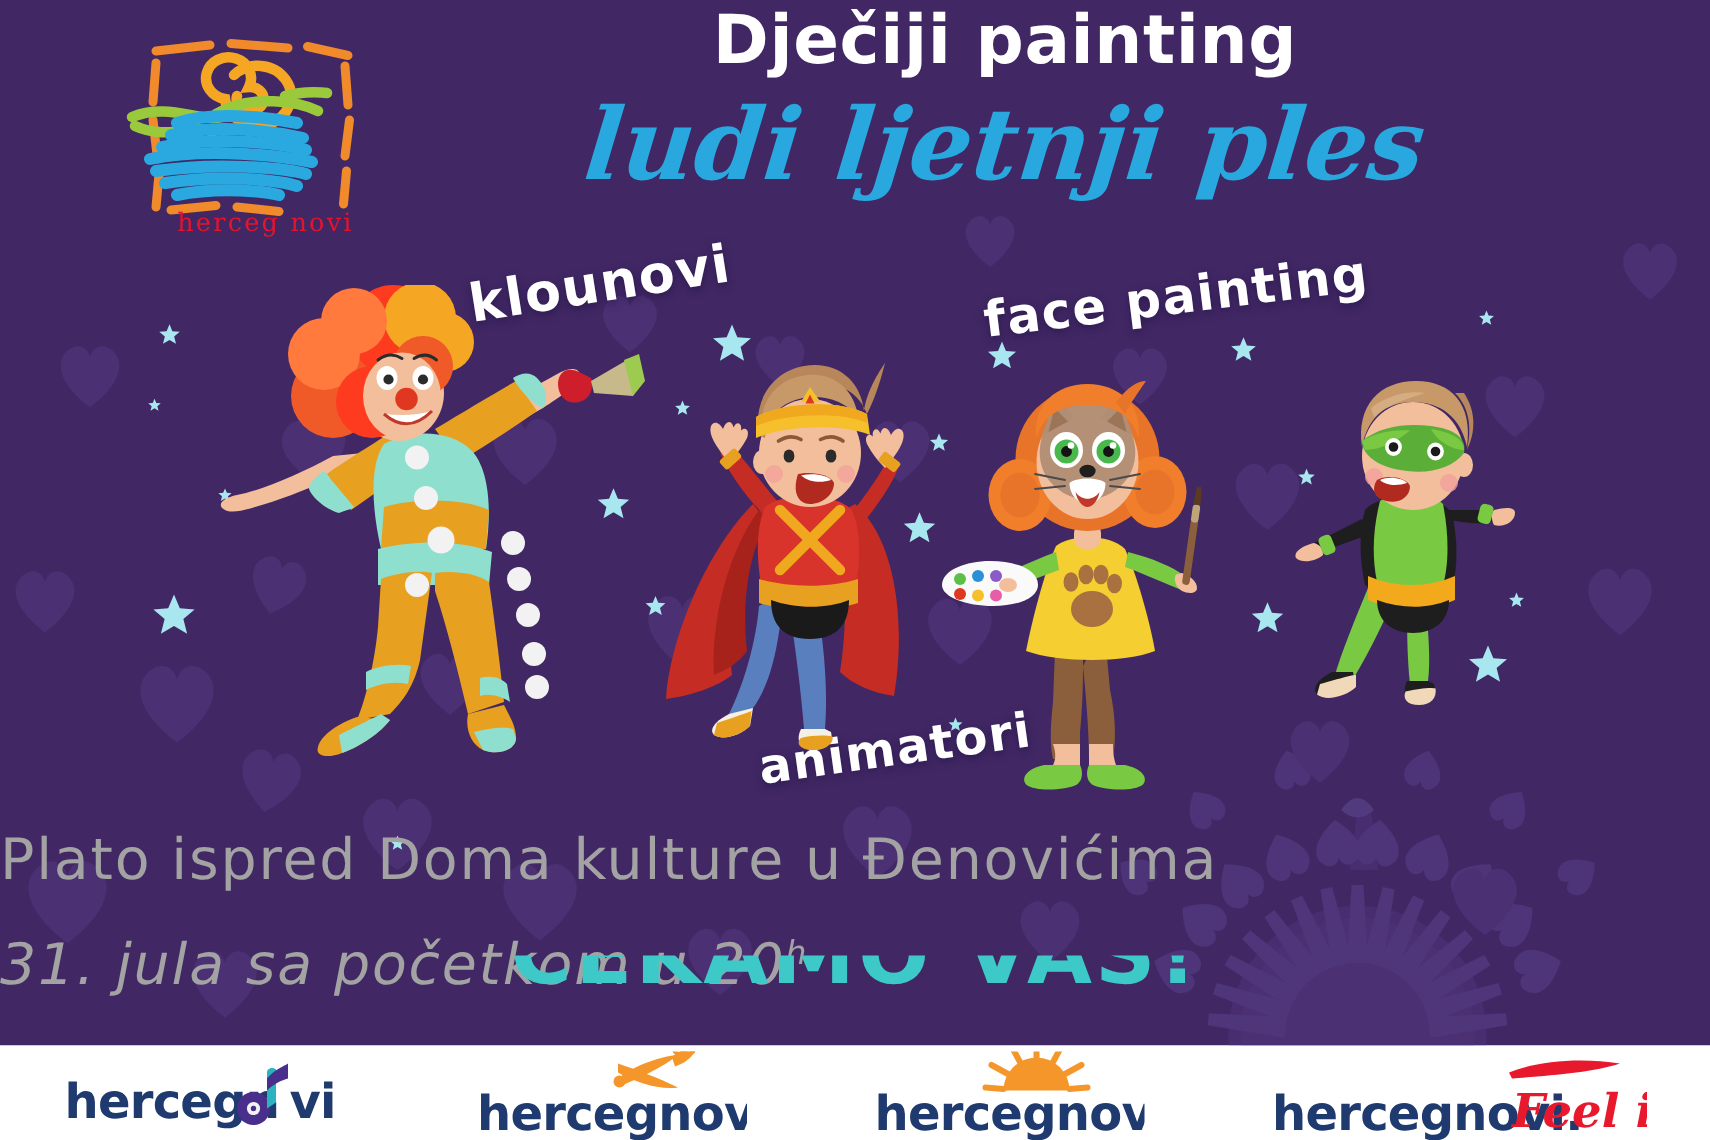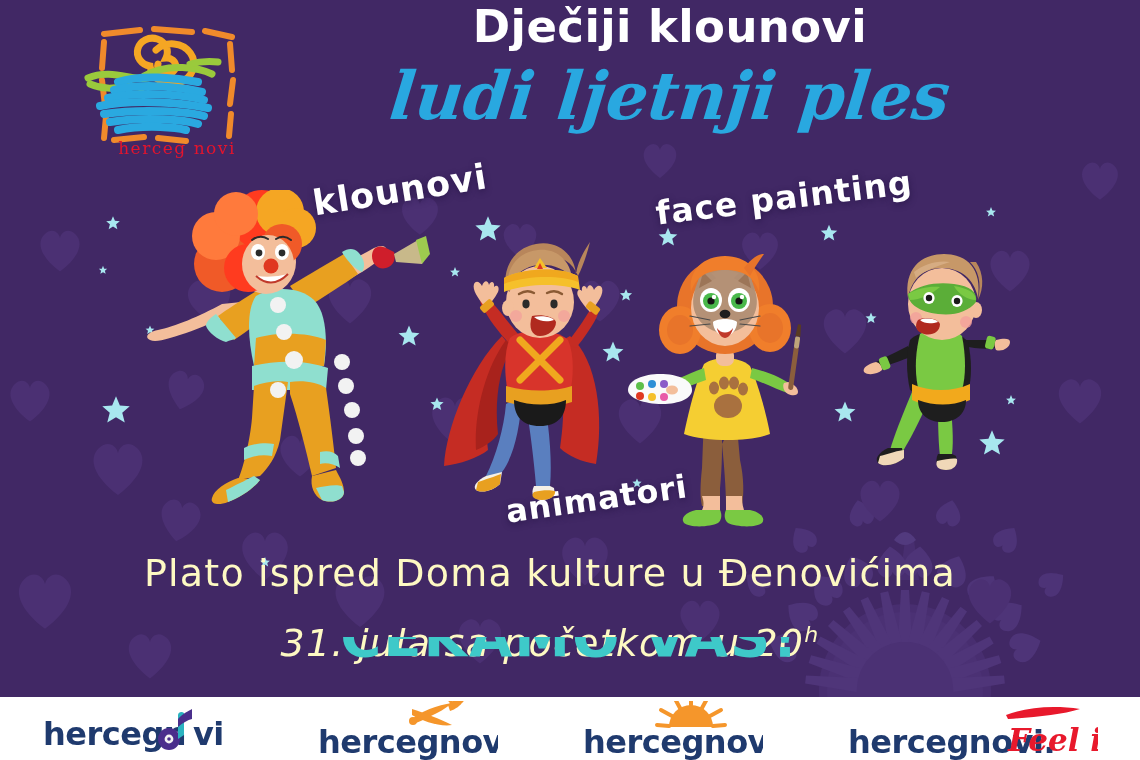--- a/index.html
+++ b/index.html
@@ -45,21 +45,21 @@
   
   .figure { position:absolute; }
   #fig-clown  { left:130px; top:190px; width:300px; height:320px; }
   #fig-prince { left:440px; top:228px; width:200px; height:282px; }
   #fig-painter{ left:618px; top:248px; width:222px; height:282px; }
   #fig-hero   { left:858px; top:242px; width:182px; height:254px; }
   .figure svg { display:block; width:100%; height:100%; }
 
   
   .info {
-    position:absolute; width:1100px; text-align:center; color:#fef9c3;
+    position:absolute; width:1100px; color:#a3a3a3;
     font-family:"DejaVu Sans", sans-serif; font-weight:normal;
     letter-spacing:1.2px;
   }
   #info-place { top:551px; font-size:38px; }
   #info-date  { top:621px; font-size:38px;font-style:italic; }
   #info-date sup { font-size:.58em; vertical-align:super; }
 
   
   #teal-strip {
     position:absolute; left:0; top:637px; width:1023px; height:24px;
@@ -319,21 +319,21 @@
           <path d="M18,86 C56,78 106,84 126,88"></path>
           <path d="M22,94 C62,88 108,92 122,96"></path>
           <path d="M28,102 C64,96 104,100 116,104"></path>
           <path d="M36,110 C66,104 96,108 104,110"></path>
         </g>
 
         <text x="95" y="134" text-anchor="middle" fill="#E3142D" font-family="DejaVu Serif, serif" font-size="17" letter-spacing="1.5">herceg novi</text>
       </svg>
     </div>
 
-    <div id="title-main">Dječiji klounovi</div>
+    <div id="title-main">Dječiji painting</div>
     <div id="title-sub">ludi ljetnji ples</div>
 
     <div class="hand" id="lbl-klounovi">klounovi</div>
     <div class="hand" id="lbl-face">face painting</div>
     <div class="hand" id="lbl-animatori">animatori</div>
 
     <div class="figure" id="fig-clown">
       <svg viewBox="0 0 300 320" xmlns="http://www.w3.org/2000/svg">
 
         <path d="M132,110 C110,120 70,140 40,148 C30,151 24,152 20,150 C14,147 18,142 28,140 C44,137 70,126 92,114 Z" fill="#F3BE9B"></path>

